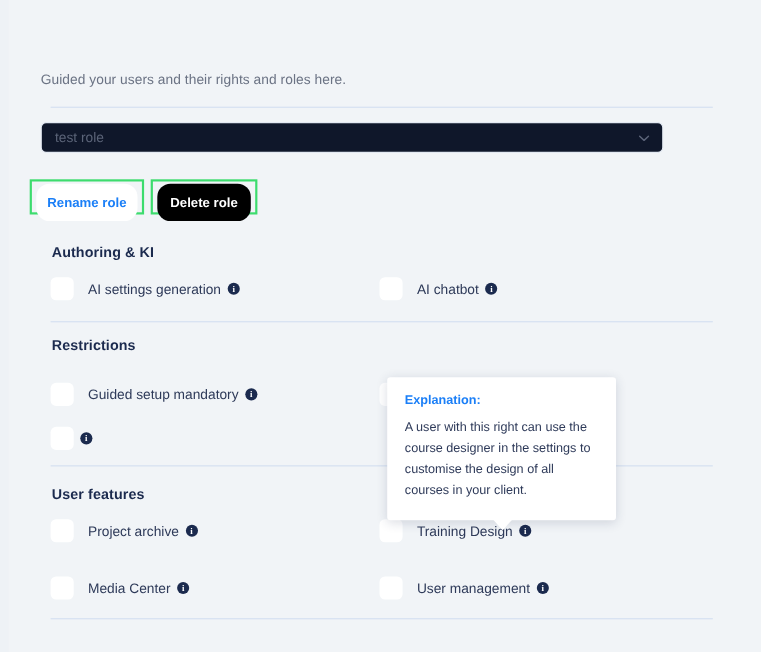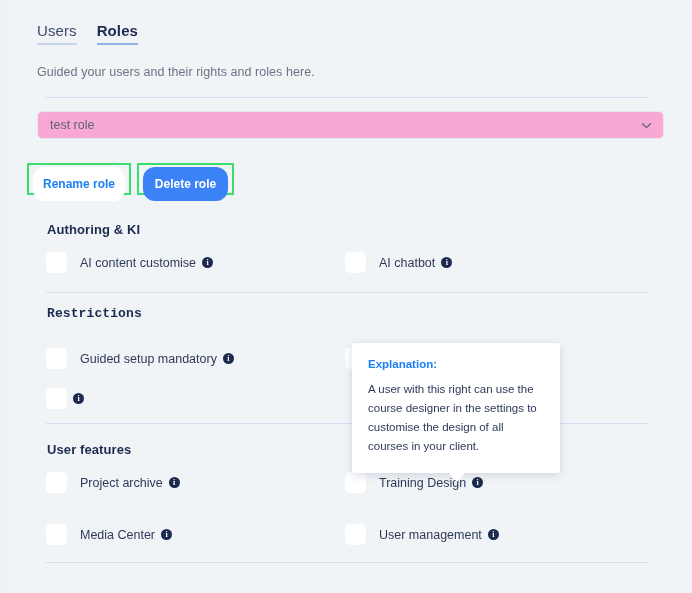--- a/index.html
+++ b/index.html
@@ -78,22 +78,22 @@
   }
   .divider.d-header { top: 97px; }
   .divider.d-1      { top: 292px; }
   .divider.d-2      { top: 423px; }
   .divider.d-3      { top: 562px; }
 
   
   .role-select {
     position: absolute;
     left: 37px; top: 111px;
-    width: 627px; height: 28px;
-    background: #f9a8d4;
+    width: 566px; height: 28px;
+    background: #0f172a;
     border: 1px solid #e3e9f2;
     border-radius: 5px;
     display: flex;
     align-items: center;
     padding: 0 10px 0 12px;
     cursor: pointer;
   }
   .role-select .value {
     font-size: 12.5px;
     color: #5b6478;
@@ -131,35 +131,35 @@
     white-space: nowrap;
     font-family: "Liberation Sans", sans-serif;
   }
   .btn-rename {
     left: 33px; top: 167px; width: 92px;
     background: #ffffff;
     color: #1b7ff7;
   }
   .btn-delete {
     left: 143px; top: 167px; width: 85px;
-    background: #3b82f6;
+    background: #000000;
     color: #ffffff;
   }
 
   
   .section-title {
     position: absolute;
     left: 47px;
     font-size: 13px;
     font-weight: 700;
     color: #1b2a4e;
     letter-spacing: .1px;
   }
   .st-1 { top: 222px; }
-  .st-2 { top: 306px; font-family: Liberation Mono, monospace; }
+  .st-2 { top: 306px; }
   .st-3 { top: 442px; }
 
   
   .perm {
     position: absolute;
     display: flex;
     align-items: center;
     gap: 0;
     cursor: pointer;
   }
@@ -235,24 +235,20 @@
     z-index: 41;
   }
 </style>
 </head>
 <body>
 
 <div class="left-edge"></div>
 
 <div class="page">
 
-  <div class="tabs">
-    <div class="tab tab-inactive">Users</div>
-    <div class="tab tab-active">Roles</div>
-  </div>
 
   <div class="subtitle">Guided your users and their rights and roles here.</div>
 
   <div class="divider d-header"></div>
 
   <div class="role-select">
     <span class="value">test role</span>
     <span class="chev">
       <svg viewBox="0 0 13 13" width="13" height="13">
         <path d="M2.5 4.8 L6.5 8.6 L10.5 4.8" fill="none" stroke="#5b6478" stroke-width="1.3" stroke-linecap="round" stroke-linejoin="round"></path>
@@ -264,21 +260,21 @@
     <div class="anno anno-rename"></div>
     <div class="anno anno-delete"></div>
     <button class="btn btn-rename">Rename role</button>
     <button class="btn btn-delete">Delete role</button>
   </div>
 
   <div class="section-title st-1">Authoring &amp; KI</div>
 
   <div class="perm col-left r1">
     <span class="cbox"></span>
-    <span class="plabel">AI content customise</span>
+    <span class="plabel">AI settings generation</span>
     <span class="info">i</span>
   </div>
 
   <div class="perm col-right r1">
     <span class="cbox"></span>
     <span class="plabel">AI chatbot</span>
     <span class="info">i</span>
   </div>
 
   <div class="divider d-1"></div>

